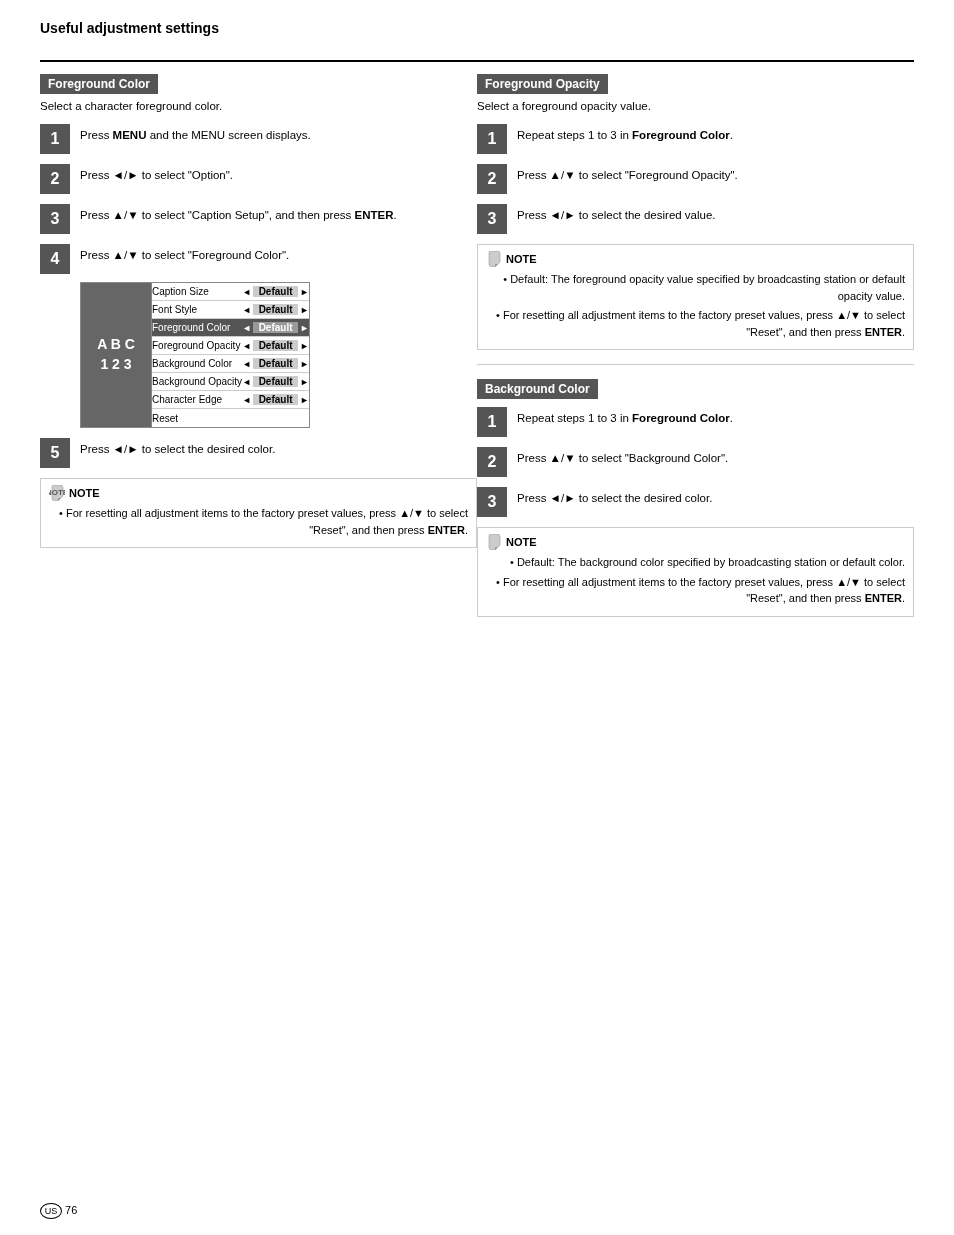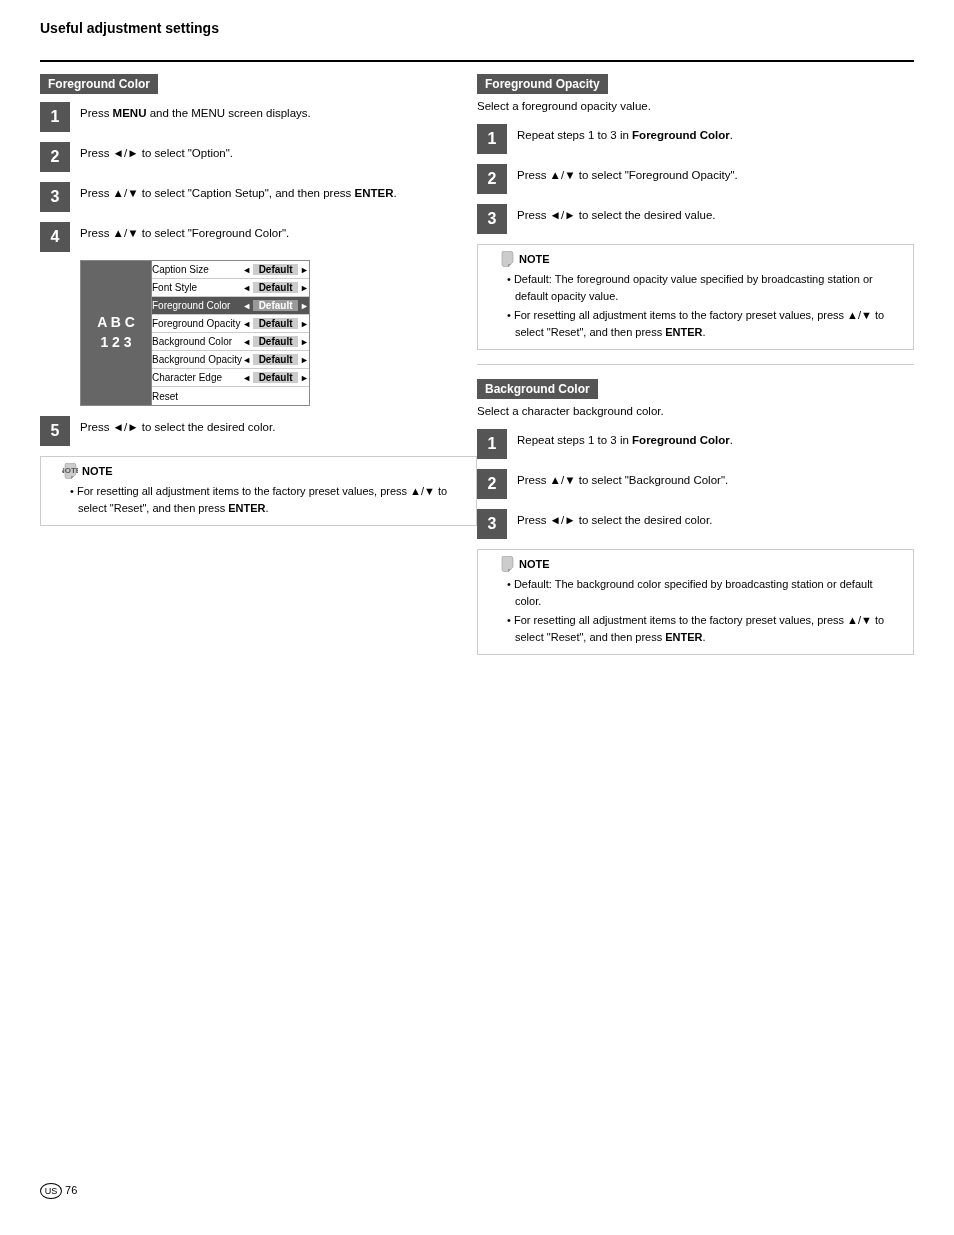--- a/index.html
+++ b/index.html
@@ -150,22 +150,23 @@
 
     .menu-arrow-right {
       font-size: 9px;
       margin-left: 2px;
     }
 
     
     .note-section {
       margin-top: 10px;
       border: 1px solid #ccc;
-      padding: 6px 21px;
+      padding: 6px 8px;
       font-size: 11px;
+      text-align: right;
     }
 
     .note-title {
       display: flex;
       align-items: center;
       font-weight: bold;
       font-size: 11px;
       margin-bottom: 4px;
     }
 
@@ -192,21 +193,21 @@
     }
 
     .divider-mid {
       border: none;
       border-top: 1px solid #ccc;
       margin: 14px 0;
     }
 
     .page-footer {
       position: fixed;
-      bottom: 36px;
+      bottom: 16px;
       left: 40px;
       font-size: 11px;
       margin-top: 32px;
     }
 
     .circle-us {
       border: 1px solid #000;
       border-radius: 50%;
       display: inline-flex;
       align-items: center;
@@ -219,20 +220,21 @@
 </head>
 <body>
 
 <div class="page-title">Useful adjustment settings</div>
 <hr class="top-divider">
 
 <div class="two-col">
 
   <div class="col">
     <div class="section-header">Foreground Color</div>
+    <div class="section-desc">Select a character foreground color.</div>
 
     
     <div class="step-row">
       <div class="step-num">1</div>
       <div class="step-text">Press <b>MENU</b> and the MENU screen displays.</div>
     </div>
 
     
     <div class="step-row">
       <div class="step-num">2</div>
@@ -364,21 +366,20 @@
         </div>
         <div class="note-item">Default: The foreground opacity value specified by broadcasting station or default opacity value.</div>
         <div class="note-item">For resetting all adjustment items to the factory preset values, press ▲/▼ to select "Reset", and then press <b>ENTER</b>.</div>
       </div>
     </div>
 
     <hr class="divider-mid">
 
     <div>
       <div class="section-header">Background Color</div>
-      <div class="section-desc">Select a character background color.</div>
 
       
       <div class="step-row">
         <div class="step-num">1</div>
         <div class="step-text">Repeat steps 1 to 3 in <b>Foreground Color</b>.</div>
       </div>
 
       
       <div class="step-row">
         <div class="step-num">2</div>

